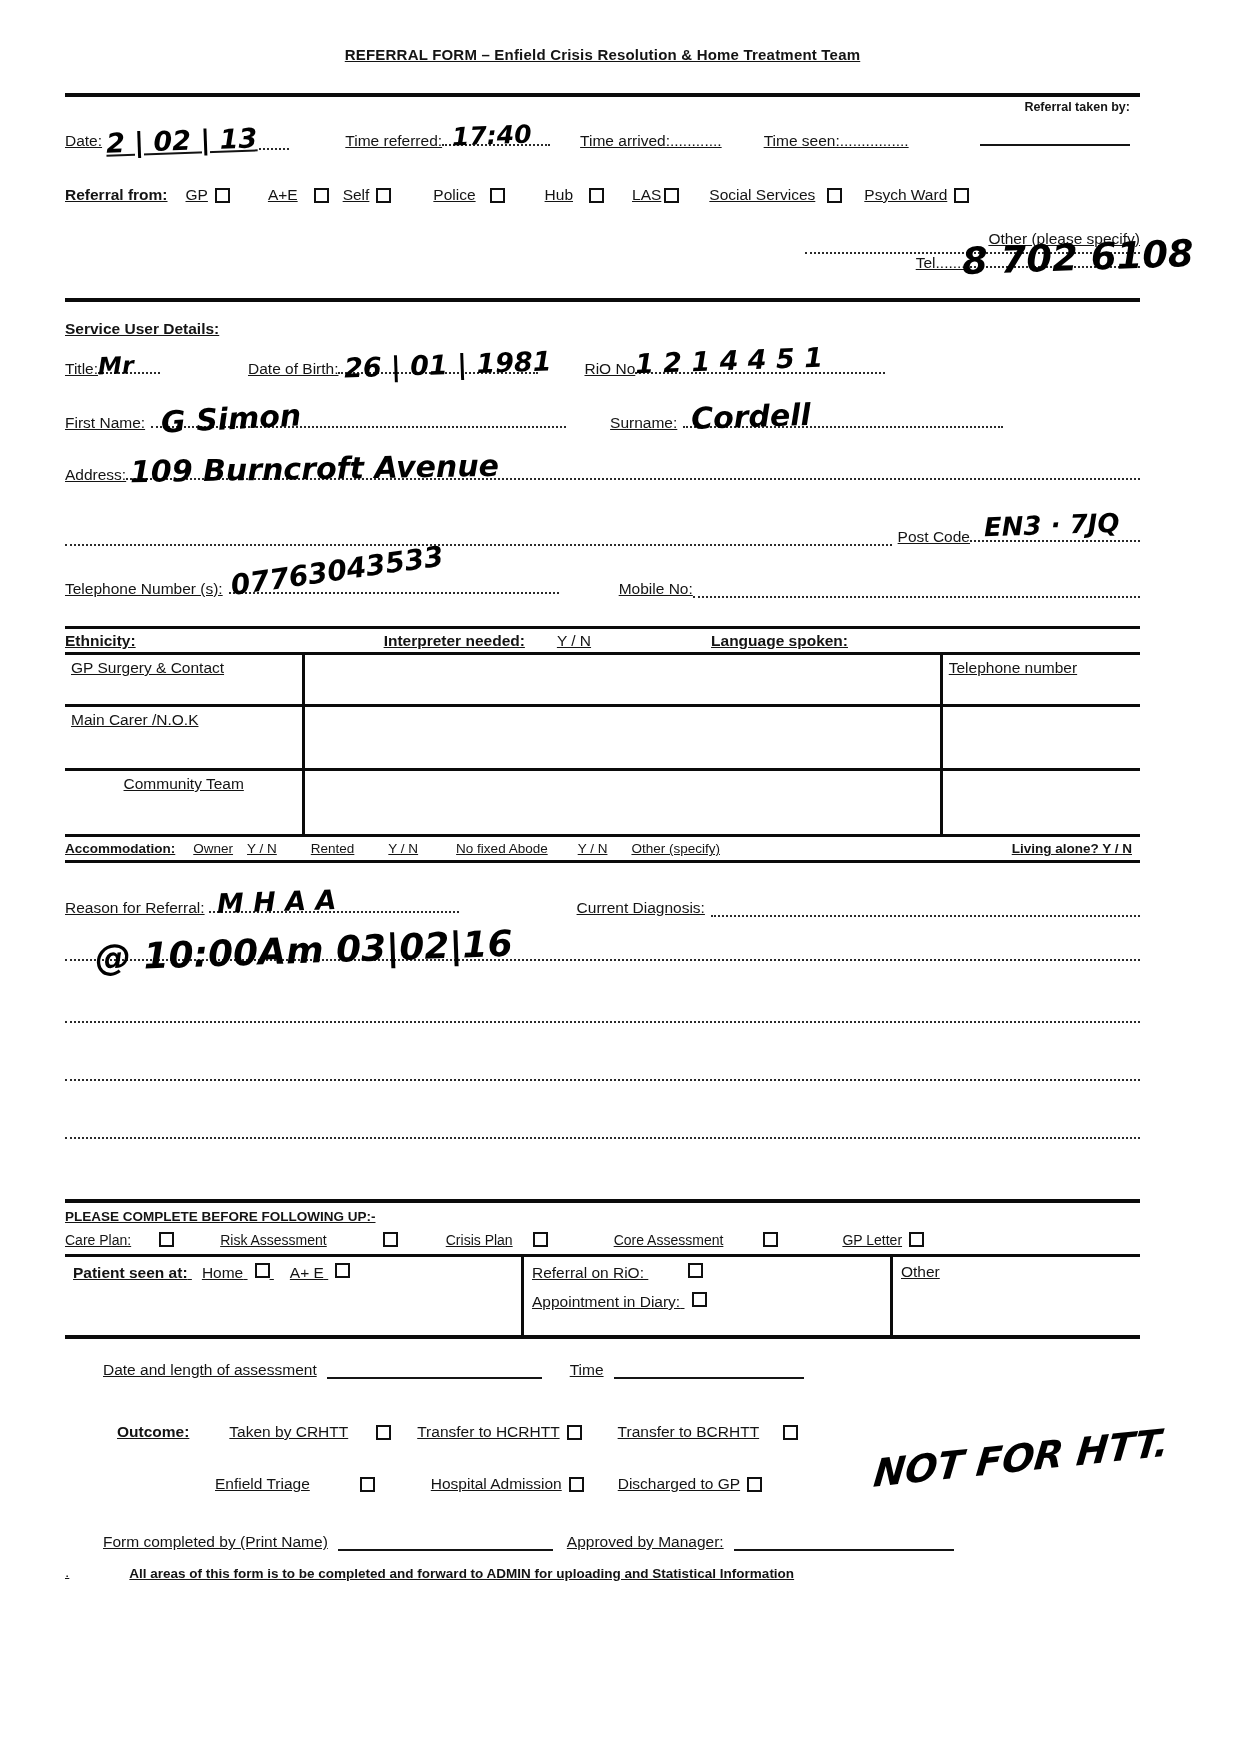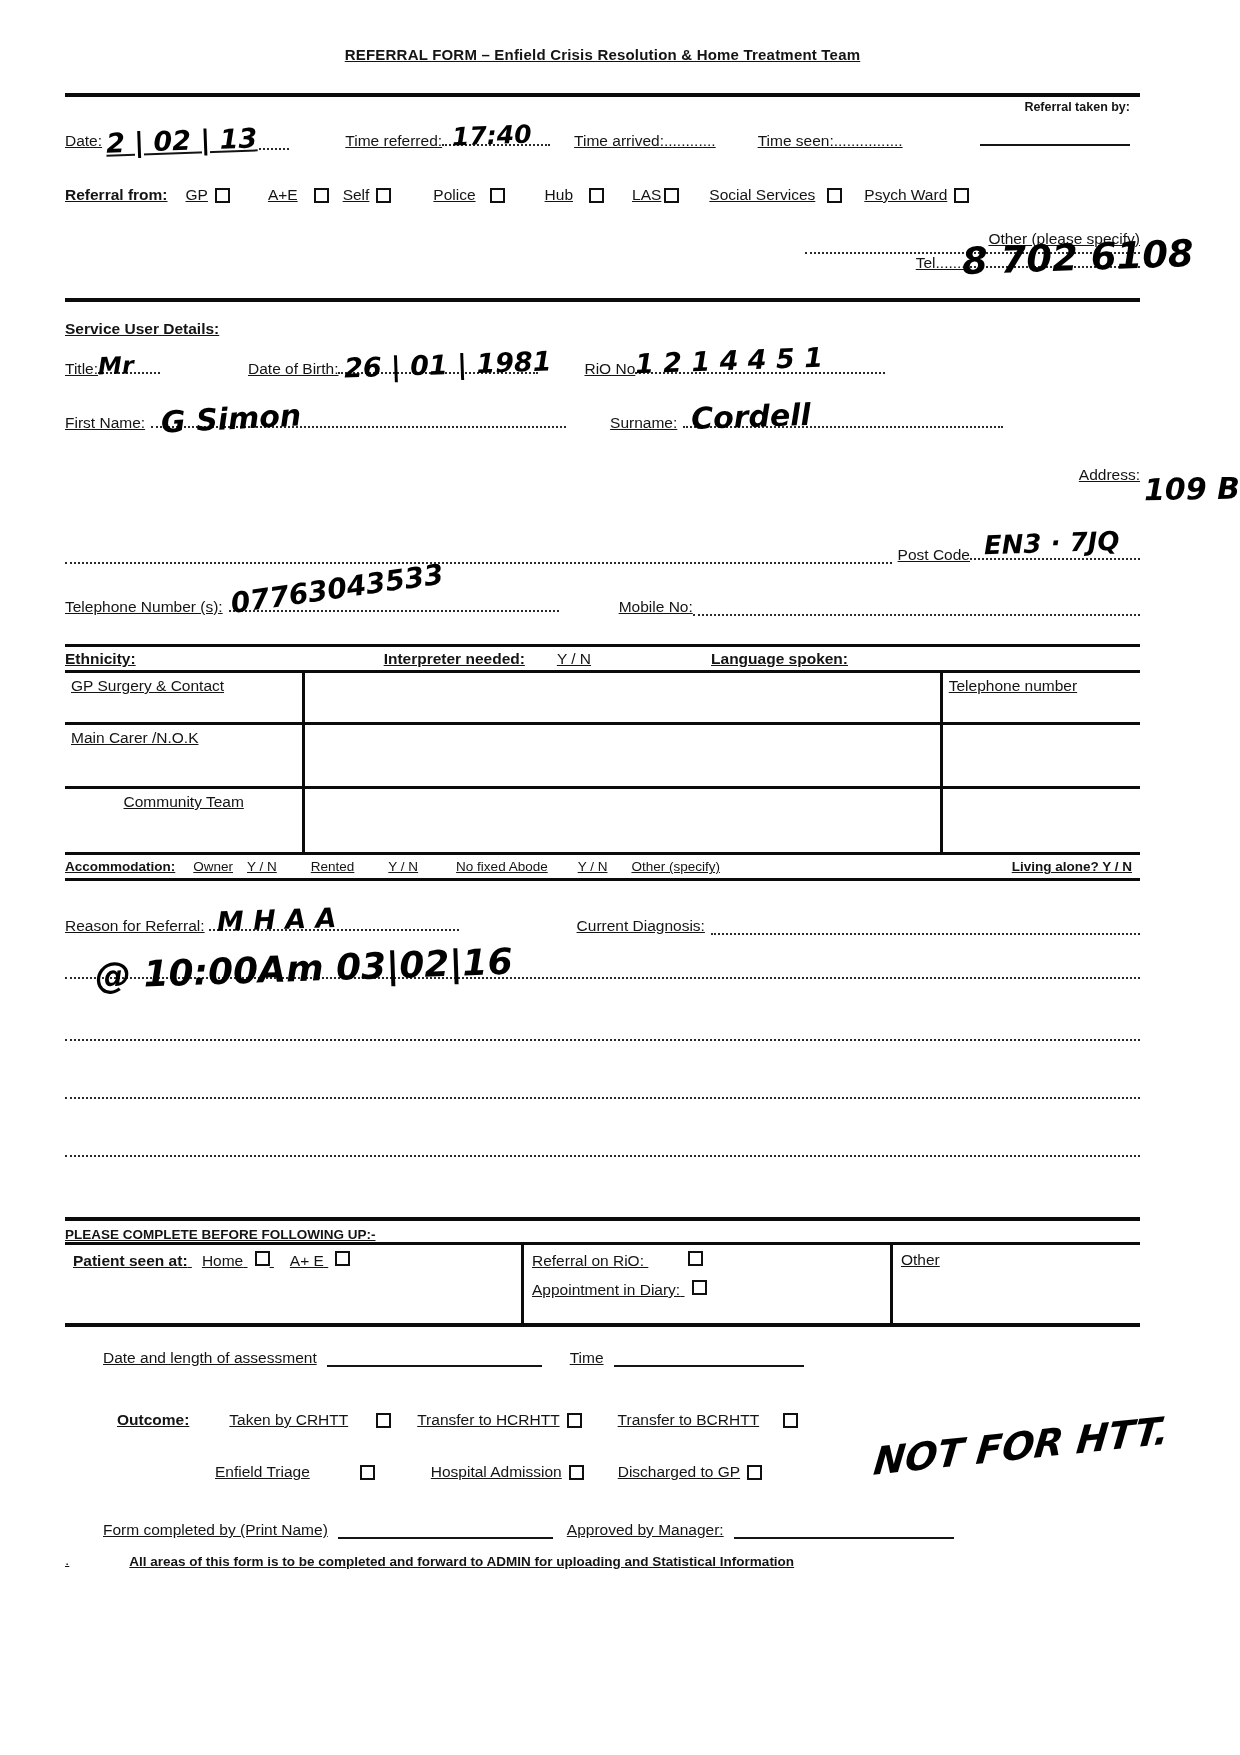--- a/index.html
+++ b/index.html
@@ -45,21 +45,21 @@
 
     <div class="row" style="margin-top:26px;">
       <span>Date:</span>
       <span class="hw tilt" style="font-size:27px;margin:0 2px 0 4px;position:relative;top:4px;">2 | 02 | 13</span>
       <span class="dots" style="width:30px;"></span>
       <span style="margin-left:56px;">Time referred:</span>
       <span style="position:relative;">
         <span class="dots" style="width:108px;"></span>
         <span class="hw tilt" style="position:absolute;left:10px;bottom:2px;font-size:25px;">17:40</span>
       </span>
-      <span style="margin-left:24px;">Time arrived:............</span>
+      <span style="margin-left:30px;">Time arrived:............</span>
       <span style="margin-left:42px;">Time seen:................</span>
     </div>
 
     <div class="row" style="margin-top:36px;">
       <span class="b">Referral from:</span>
       <span style="margin-left:18px;">GP</span>
         <span class="cb"></span>
       <span style="margin-left:38px;">A+E</span>
         <span class="cb" style="margin-left:16px;"></span>
       <span style="margin-left:14px;">Self</span>
@@ -114,21 +114,21 @@
         <span class="dots" style="width:415px;margin-left:6px;"></span>
         <span class="hw" style="position:absolute;left:16px;bottom:-2px;font-size:30px;transform:rotate(-3deg);">G  Simon</span>
       </span>
       <span style="margin-left:44px;">Surname:</span>
       <span style="position:relative;">
         <span class="dots" style="width:320px;margin-left:6px;"></span>
         <span class="hw" style="position:absolute;left:14px;bottom:0;font-size:30px;transform:rotate(-2deg);">Cordell</span>
       </span>
     </div>
 
-    <div class="row" style="margin-top:34px;flex-direction:column;">
+    <div class="row" style="margin-top:34px;">
       <span>Address:</span>
       <span style="position:relative;flex:1;">
         <span class="dots" style="width:100%;"></span>
         <span class="hw" style="position:absolute;left:4px;bottom:0;font-size:30px;transform:rotate(-1deg);">109 Burncroft Avenue</span>
       </span>
     </div>
 
     <div class="row" style="margin-top:44px;">
       <span class="dots" style="flex:1;"></span>
       <span style="margin-left:6px;">Post Code</span>
@@ -210,20 +210,32 @@
       </span>
     </div>
 
     <div class="dots" style="display:block;width:100%;margin-top:52px;"></div>
     <div class="dots" style="display:block;width:100%;margin-top:52px;"></div>
     <div class="dots" style="display:block;width:100%;margin-top:52px;"></div>
 
     <div class="rule4" style="margin-top:60px;"></div>
     <div class="b" style="margin-top:6px;font-size:13.5px;">PLEASE COMPLETE BEFORE FOLLOWING UP:-</div>
 
+    <div class="row" style="margin-top:8px;padding-bottom:6px;font-size:14px;">
+      <span>Care Plan:</span>
+      <span class="cb" style="margin-left:28px;"></span>
+      <span style="margin-left:46px;">Risk Assessment</span>
+      <span class="cb" style="margin-left:56px;"></span>
+      <span style="margin-left:48px;">Crisis Plan</span>
+      <span class="cb" style="margin-left:20px;"></span>
+      <span style="margin-left:66px;">Core Assessment</span>
+      <span class="cb" style="margin-left:40px;"></span>
+      <span style="margin-left:64px;">GP Letter</span>
+      <span class="cb"></span>
+    </div>
 
     <div class="fu-box">
       <div class="fu-cell fu-c1">
         <span class="b">Patient seen at:</span>
         <span style="margin-left:10px;">Home</span>
         <span class="cb"></span>
         <span style="margin-left:16px;">A+ E</span>
         <span class="cb"></span>
       </div>
       <div class="fu-cell fu-c2">

